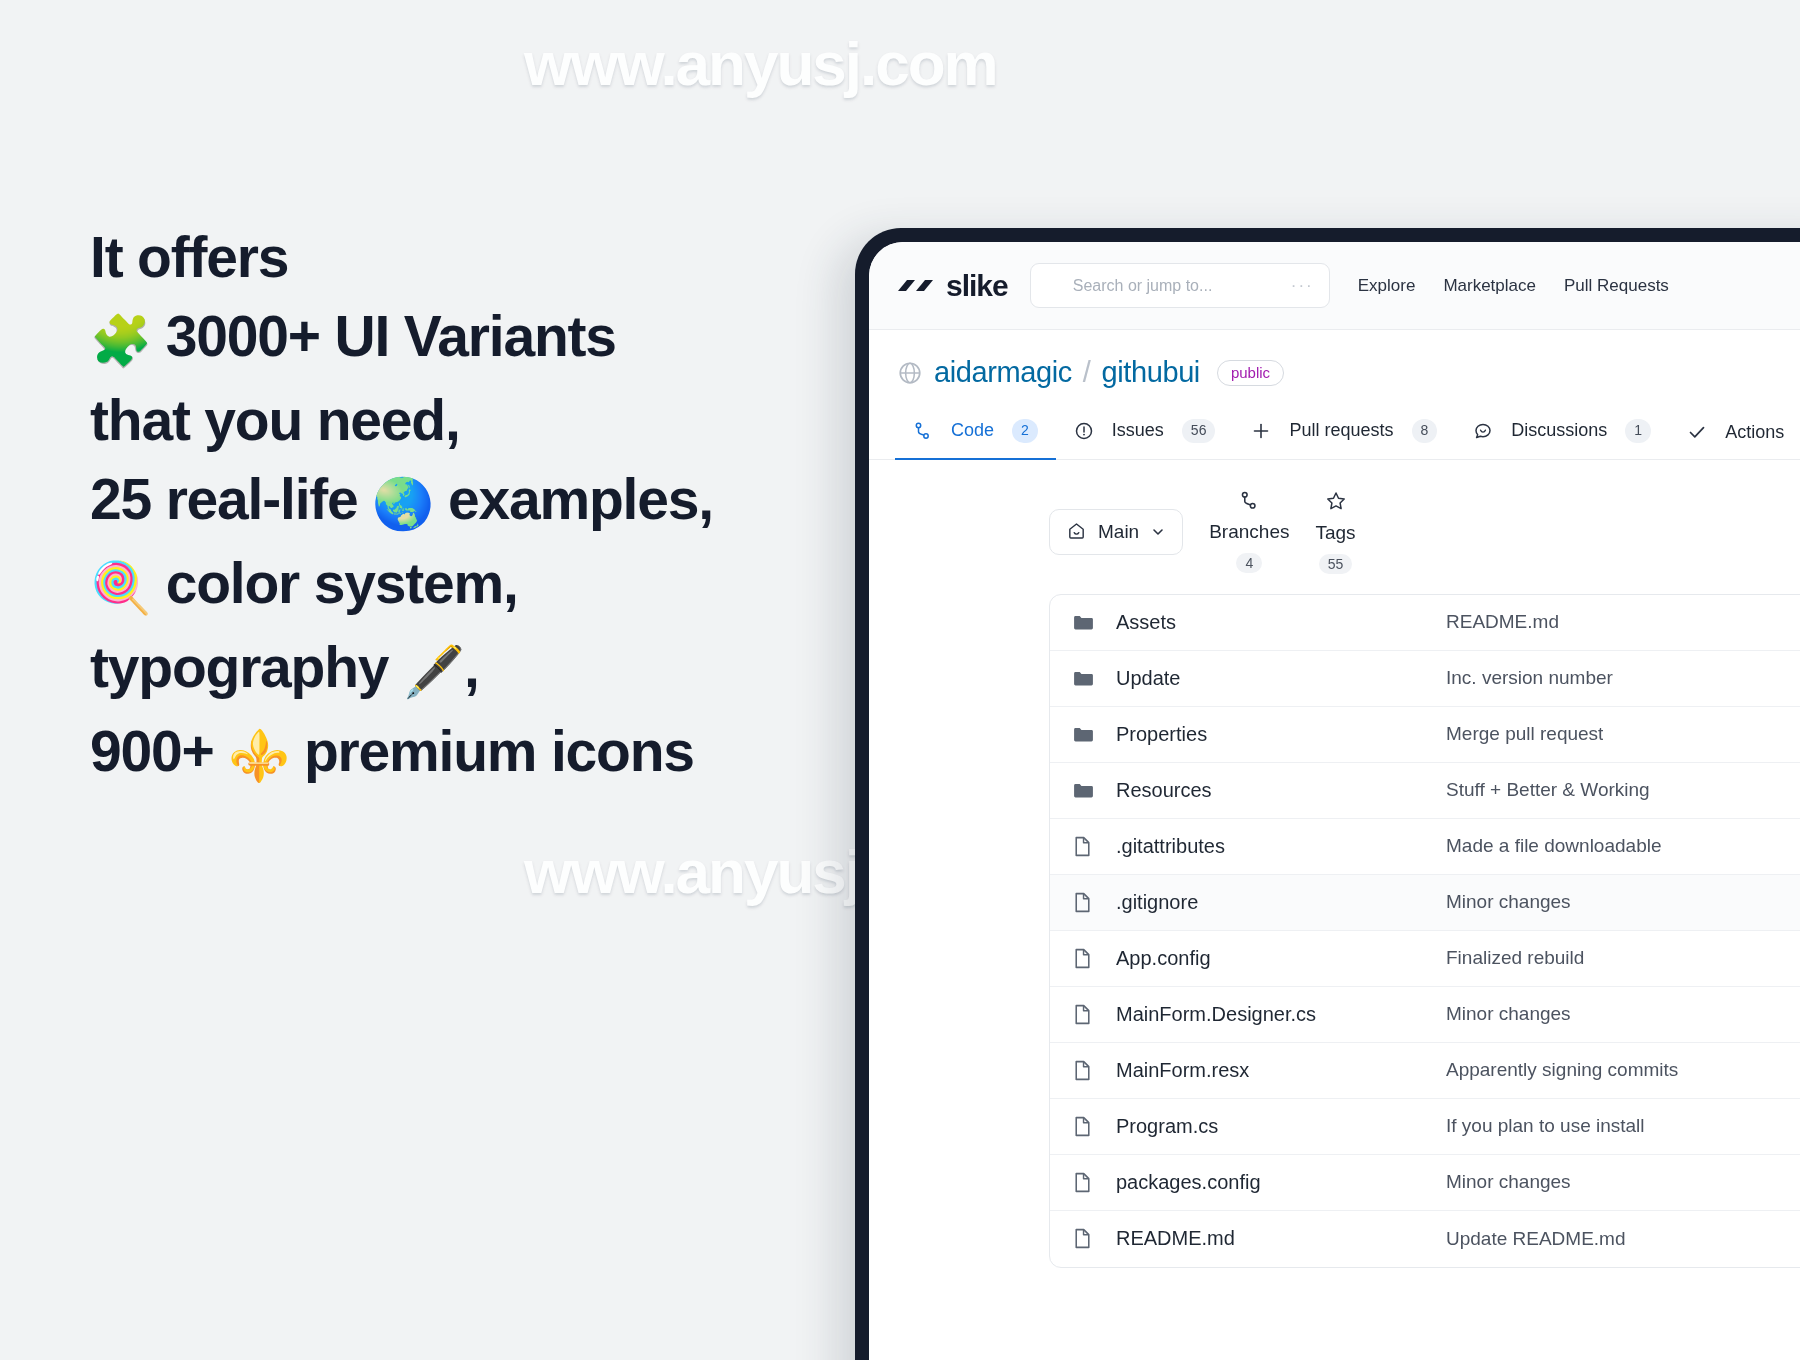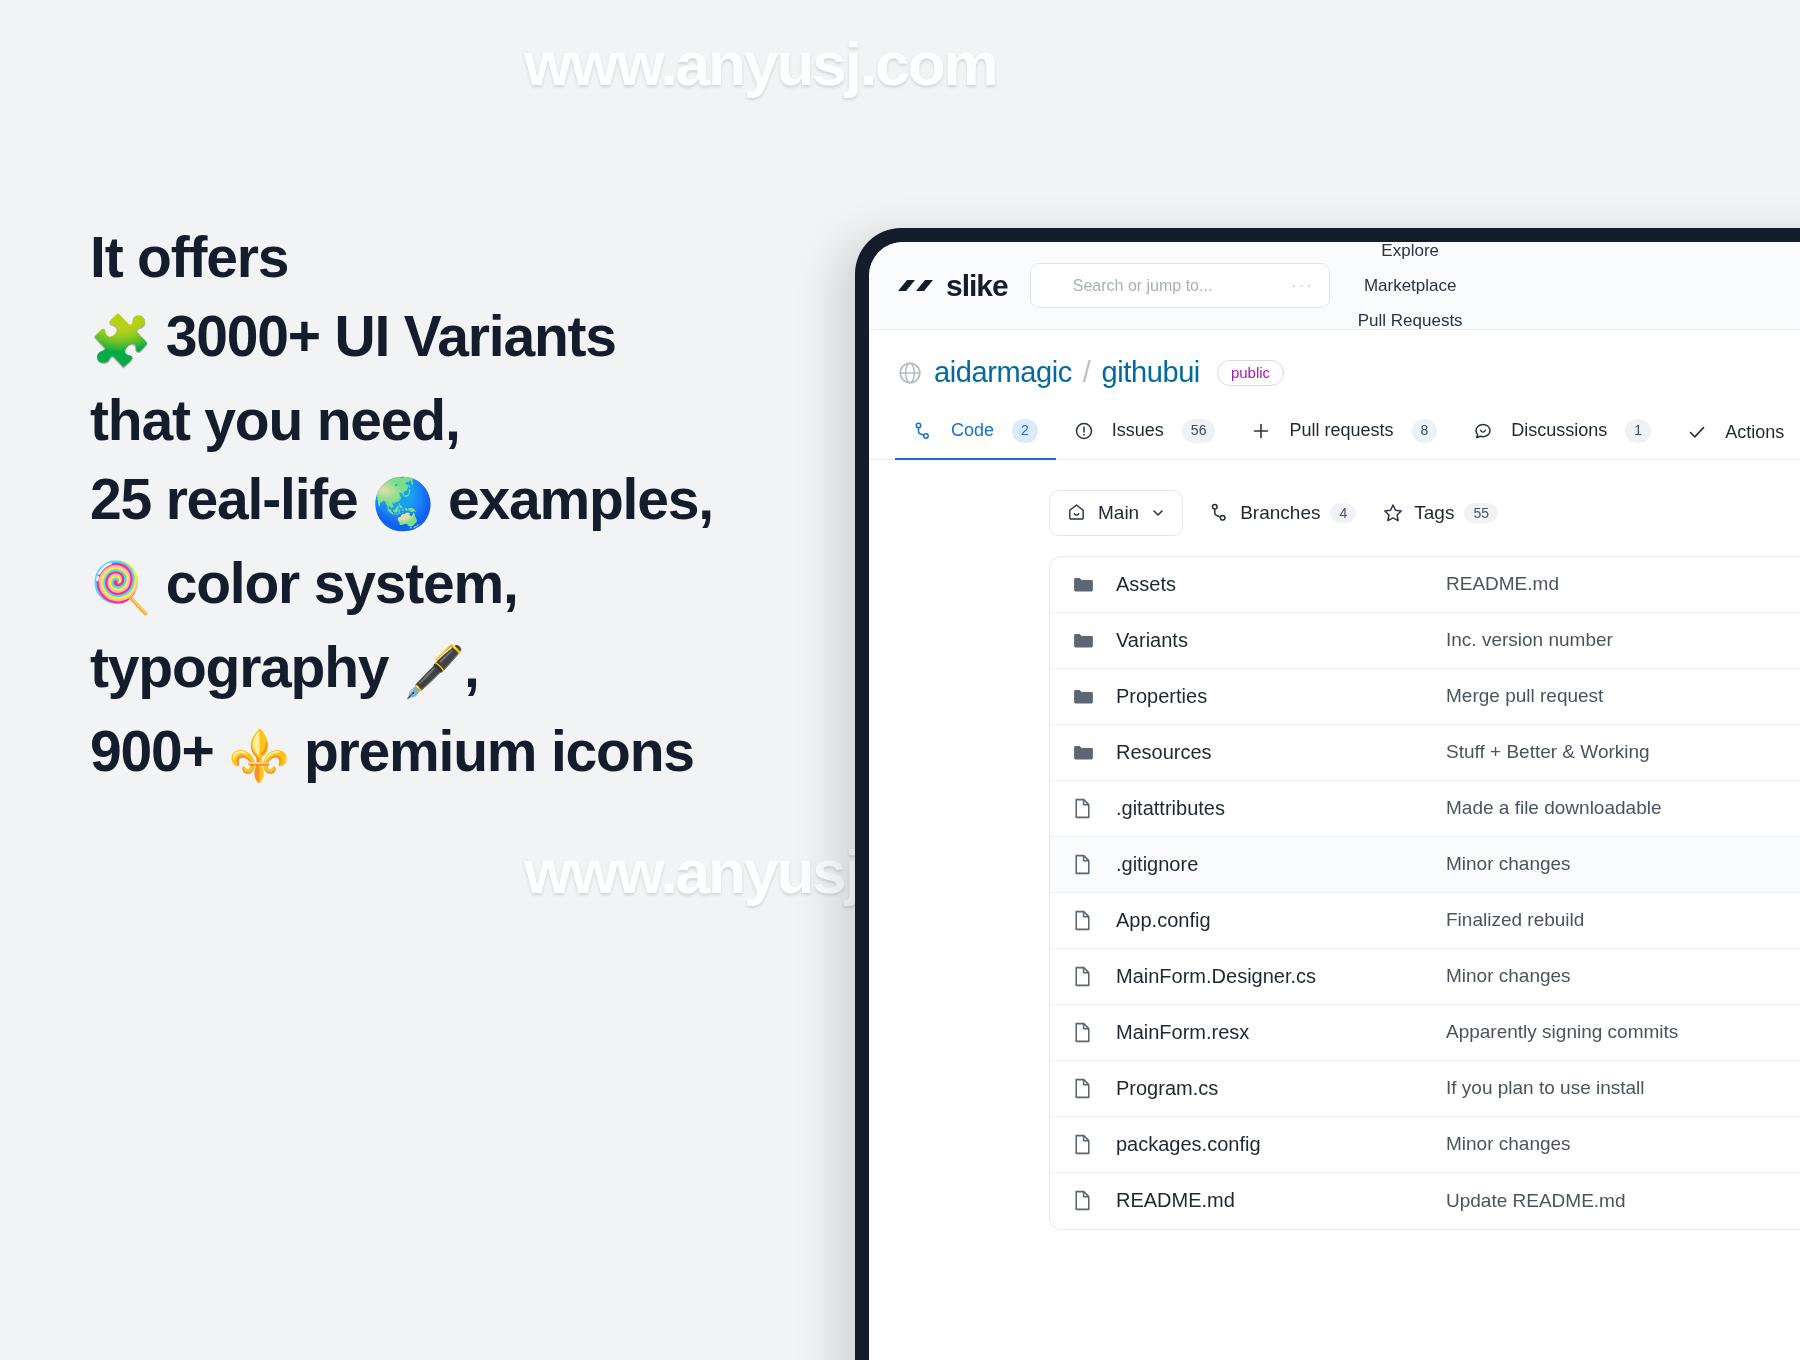--- a/index.html
+++ b/index.html
@@ -97,21 +97,21 @@
     flex: 1;
     border: 0;
     outline: 0;
     font-family: inherit;
     font-size: 16px;
     color: #3c4453;
     background: transparent;
   }
   .searchbox input::placeholder { color: #a9b0ba; }
   .kbd-dots { color: #c3c8d0; font-size: 17px; letter-spacing: 2px; line-height: 1; }
-  .nav { display: flex; align-items: center; gap: 15px; margin-left: 6px; flex-direction: column; }
+  .nav { display: flex; align-items: center; gap: 28px; margin-left: 6px; }
   .nav a {
     font-size: 17px;
     color: #2b3342;
     text-decoration: none;
     white-space: nowrap;
   }
 
   
   .breadcrumb {
     display: flex;
@@ -187,20 +187,21 @@
     background: #fff;
   }
   .branch-meta {
     display: flex;
     align-items: center;
     gap: 10px;
     margin-left: 26px;
     font-size: 19px;
     color: #1f2733;
     white-space: nowrap;
+    flex-direction: column;
   }
   .branch-meta .count {
     background: #f0f2f5;
     border-radius: 20px;
     font-size: 14px;
     color: #4b525e;
     padding: 2px 9px;
   }
 
   .filelist {
@@ -400,21 +401,21 @@
           <span class="fname">Assets</span>
           <span class="fmsg">README.md</span>
         </div>
 
         <div class="filerow">
           <span class="icon">
                 <svg width="23" height="23" viewBox="0 0 22 22">
                   <path d="M2 6.2a1.4 1.4 0 0 1 1.4-1.4h4l1.6 1.8h9.6A1.4 1.4 0 0 1 20 8v8.2a1.4 1.4 0 0 1-1.4 1.4H3.4A1.4 1.4 0 0 1 2 16.2V6.2Z" fill="#5d6673"></path>
                 </svg>
               </span>
-          <span class="fname">Variants</span>
+          <span class="fname">Update</span>
           <span class="fmsg">Inc. version number</span>
         </div>
 
         <div class="filerow">
           <span class="icon">
                 <svg width="23" height="23" viewBox="0 0 22 22">
                   <path d="M2 6.2a1.4 1.4 0 0 1 1.4-1.4h4l1.6 1.8h9.6A1.4 1.4 0 0 1 20 8v8.2a1.4 1.4 0 0 1-1.4 1.4H3.4A1.4 1.4 0 0 1 2 16.2V6.2Z" fill="#5d6673"></path>
                 </svg>
               </span>
           <span class="fname">Properties</span>

